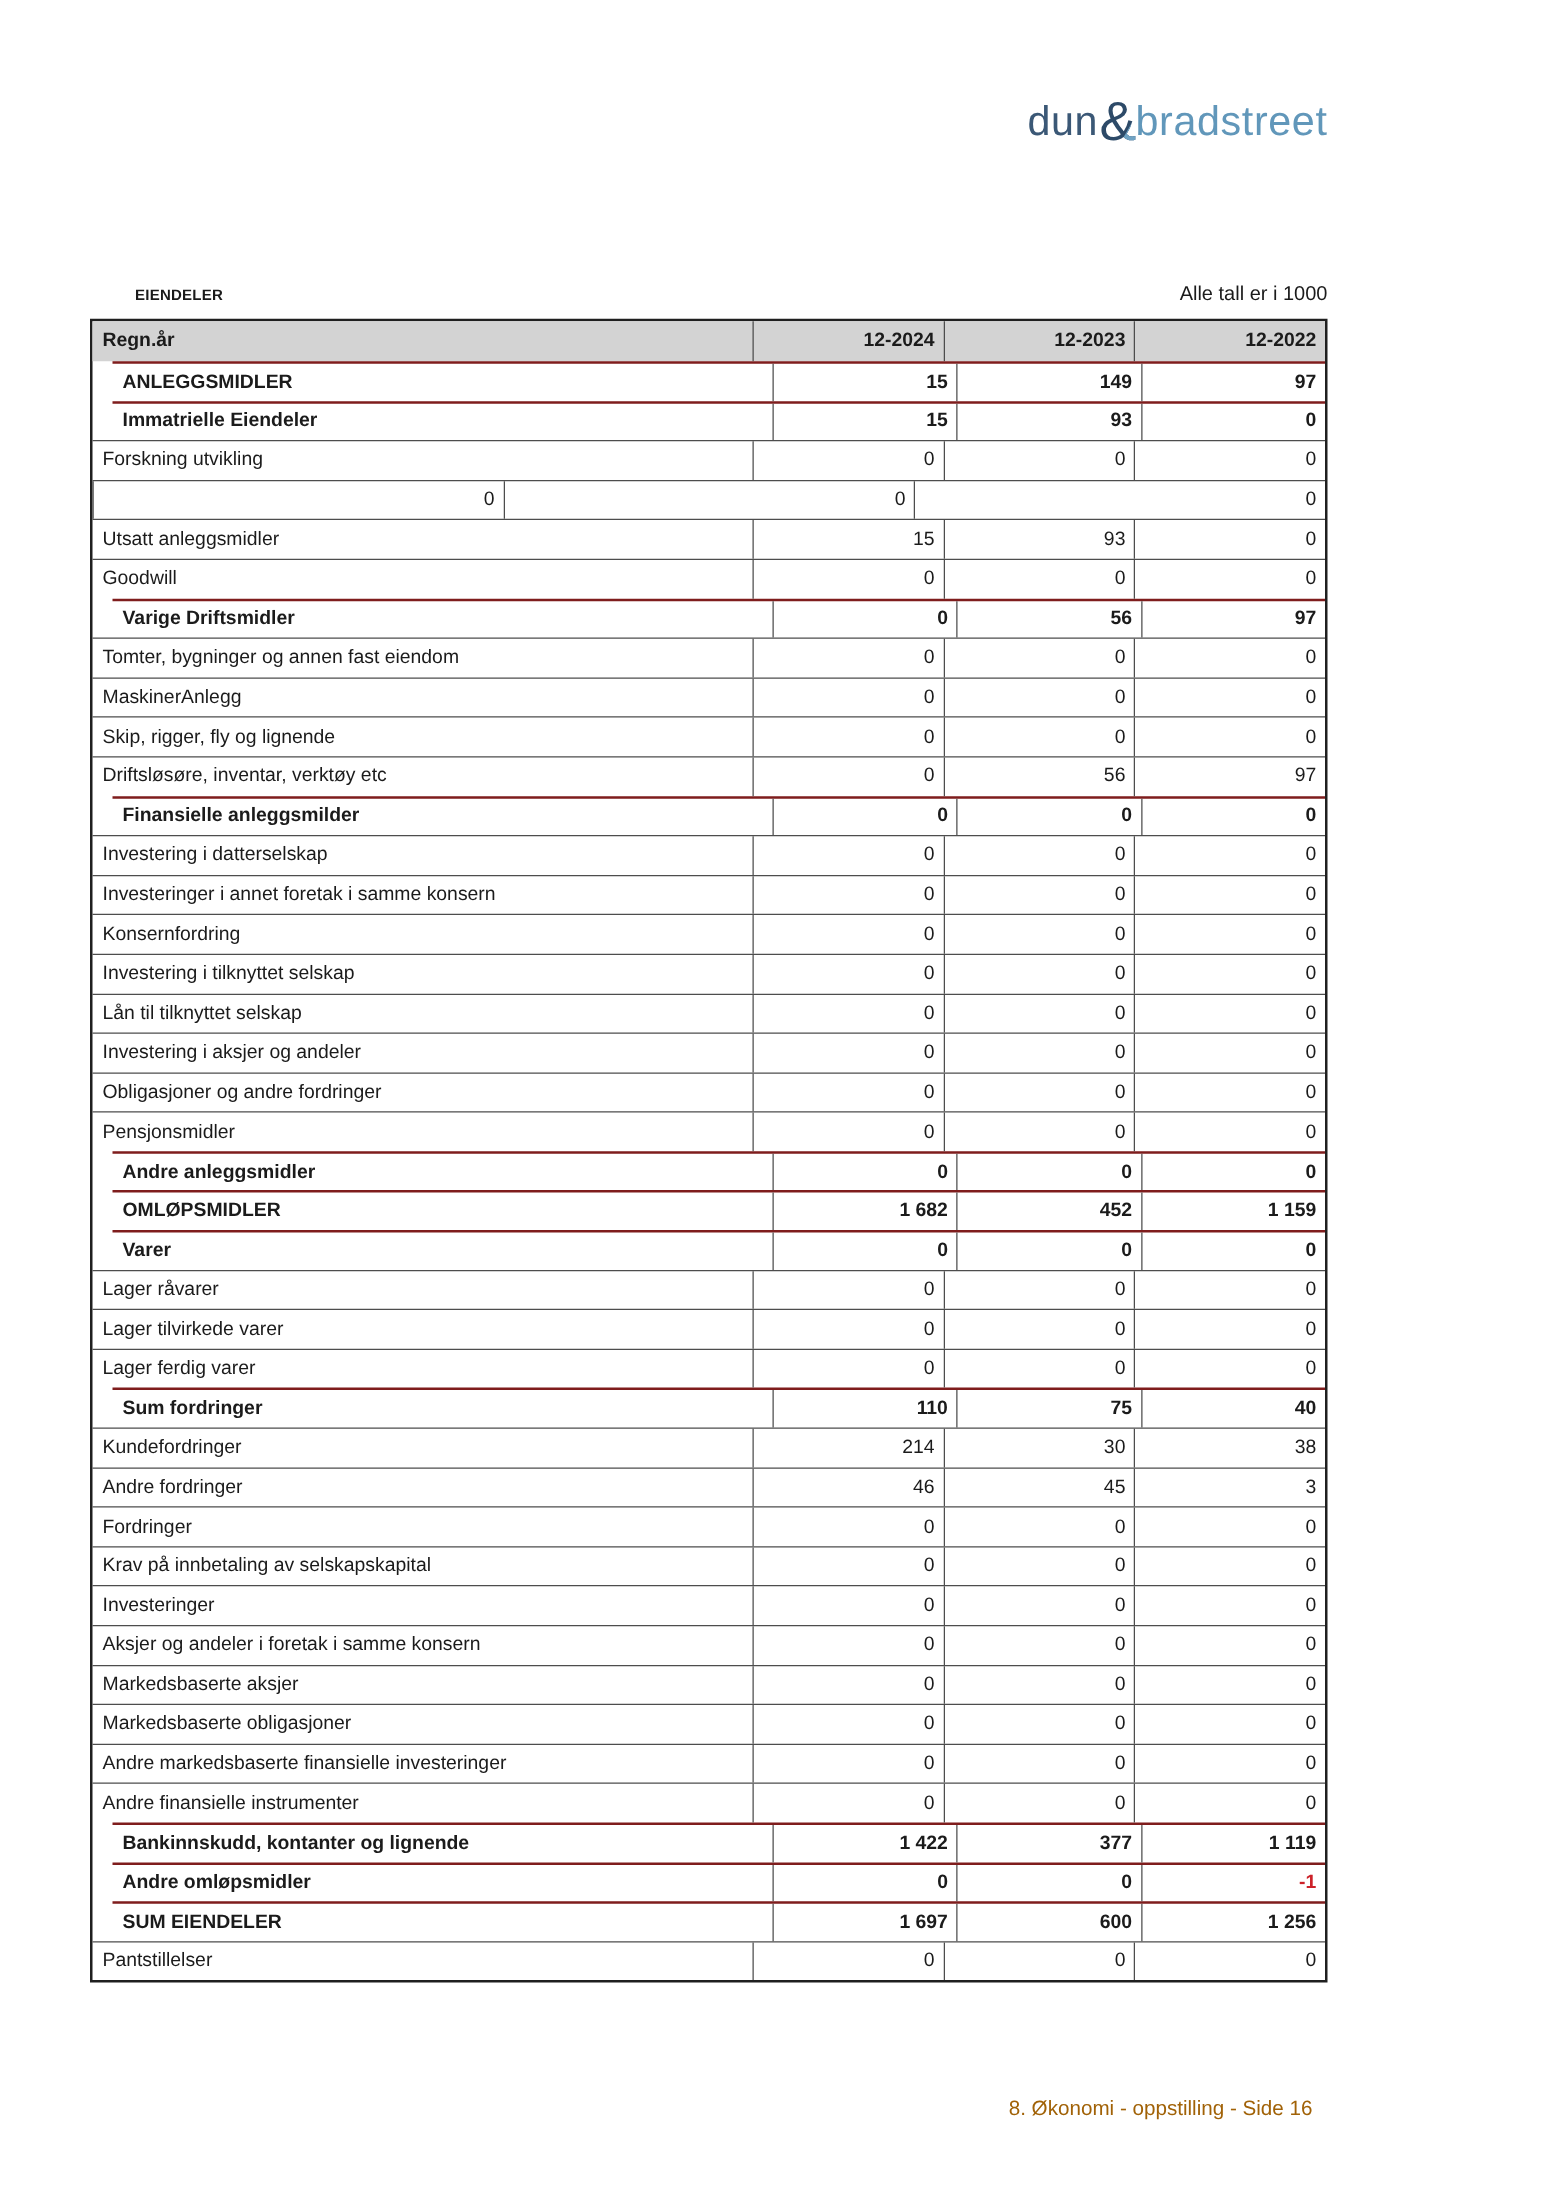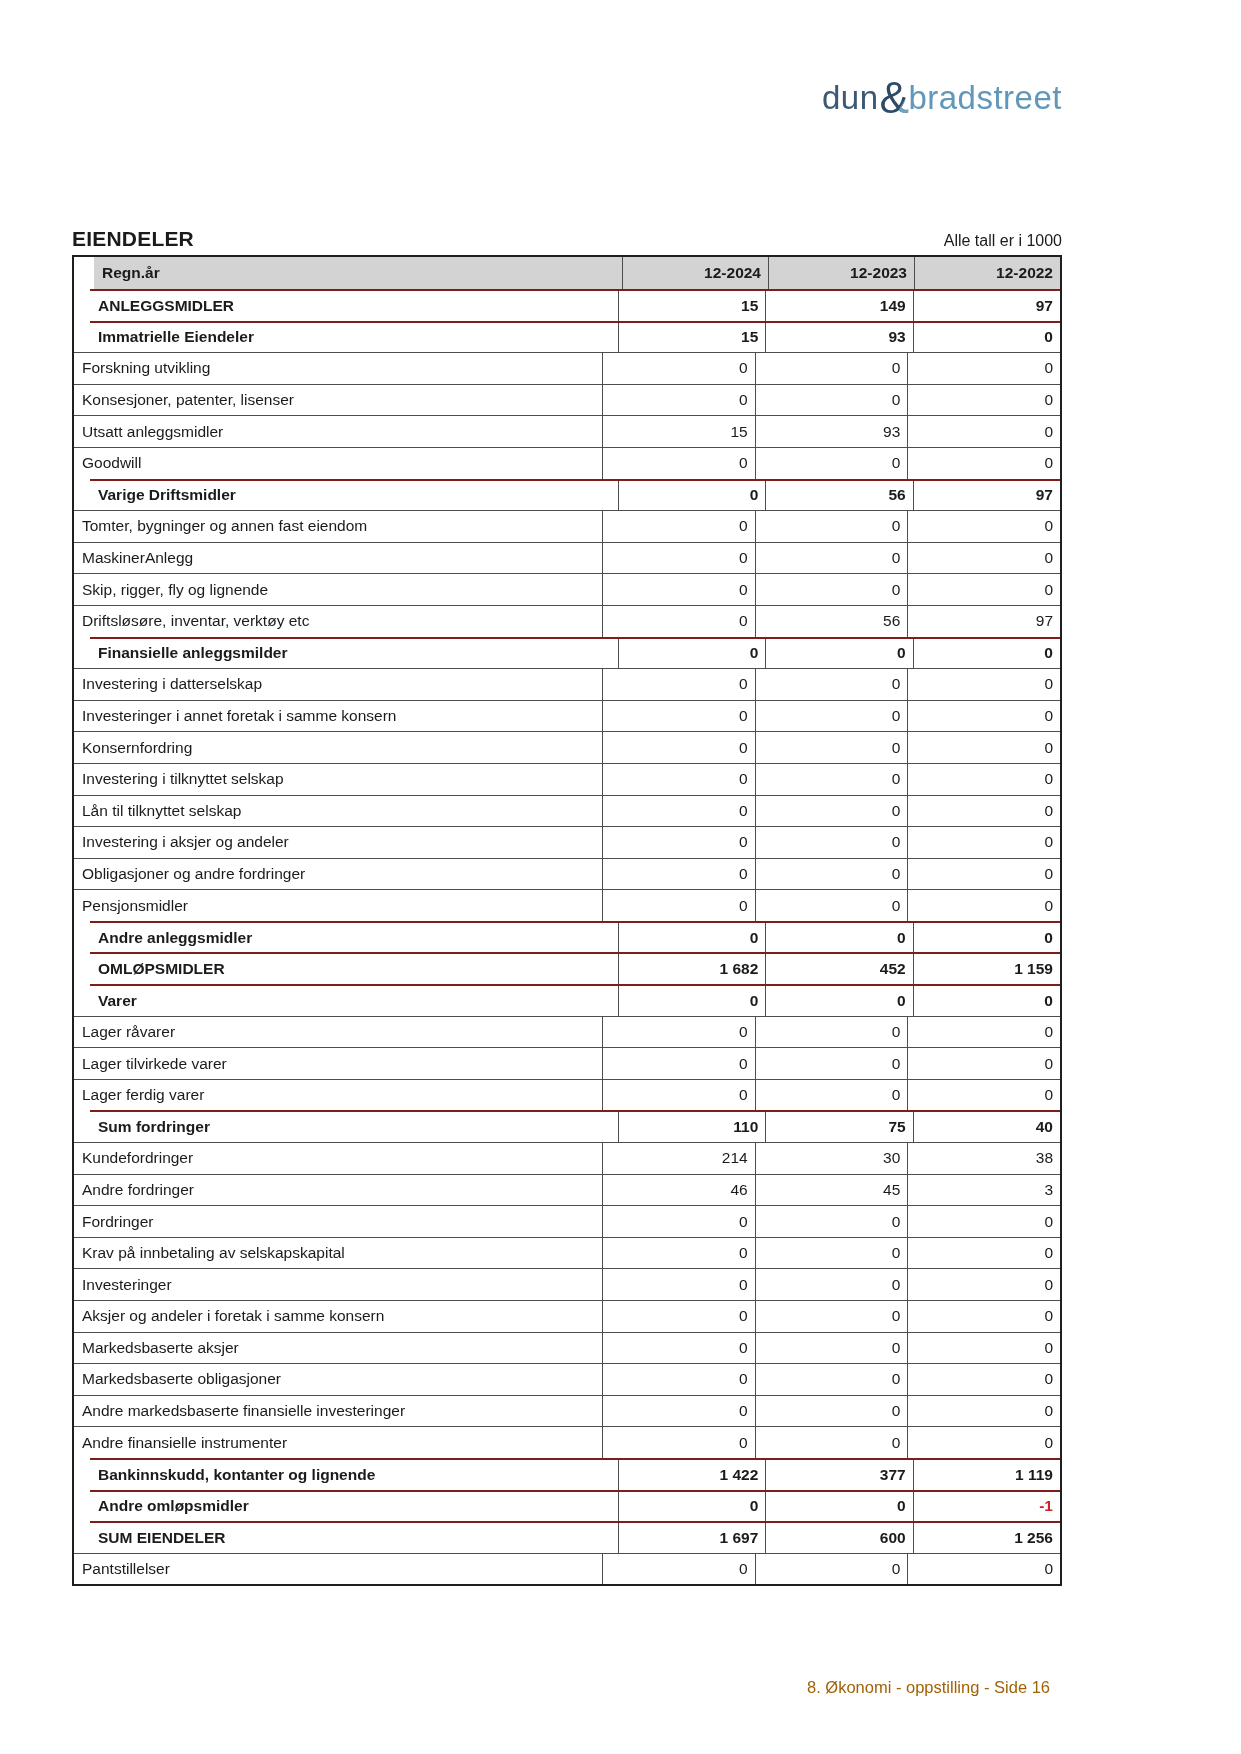--- a/index.html
+++ b/index.html
@@ -37,21 +37,21 @@
     clip-path: polygon(100% 35%, 100% 100%, 45% 100%);
   }
   .logo .brad { color: #6197ba; text-align: right; }
 
   
   .doc-header {
     position: absolute;
     left: 72px; right: 179px; top: 227px;
     display: flex; justify-content: space-between; align-items: baseline;
   }
-  .doc-title { font-size: 21px; font-weight: bold; letter-spacing: 0.2px; }
+  .doc-title { font-size: 12px; font-weight: bold; letter-spacing: 0.2px; margin-left: 36px; }
   .doc-note  { font-size: 16px; }
 
   
   .fin-table {
     position: absolute;
     left: 72px; top: 255px; width: 990px;
     border: 2px solid #1f1f1f;
     box-sizing: border-box;
     font-size: 15.5px;
   }
@@ -59,21 +59,20 @@
     display: flex;
     height: 31.6px;
     box-sizing: border-box;
     border-top: 1px solid #4d4d4d;
   }
   .trow.thead {
     height: 32px;
     border-top: none;
     background: #d3d3d3;
     font-weight: bold;
-    margin-left: 20px;
   }
   .trow.bold {
     font-weight: bold;
     border-top: 2px solid #7f1d1d;
     margin-left: 16px;
   }
   .cell {
     box-sizing: border-box;
     display: flex; align-items: center;
     white-space: nowrap; overflow: hidden;
@@ -129,21 +128,20 @@
         <div class="cell val">93</div>
         <div class="cell val">0</div>
       </div>
       <div class="trow">
         <div class="cell label">Forskning utvikling</div>
         <div class="cell val">0</div>
         <div class="cell val">0</div>
         <div class="cell val">0</div>
       </div>
       <div class="trow">
-        <div class="cell label">Konsesjoner, patenter, lisenser</div>
         <div class="cell val">0</div>
         <div class="cell val">0</div>
         <div class="cell val">0</div>
       </div>
       <div class="trow">
         <div class="cell label">Utsatt anleggsmidler</div>
         <div class="cell val">15</div>
         <div class="cell val">93</div>
         <div class="cell val">0</div>
       </div>

